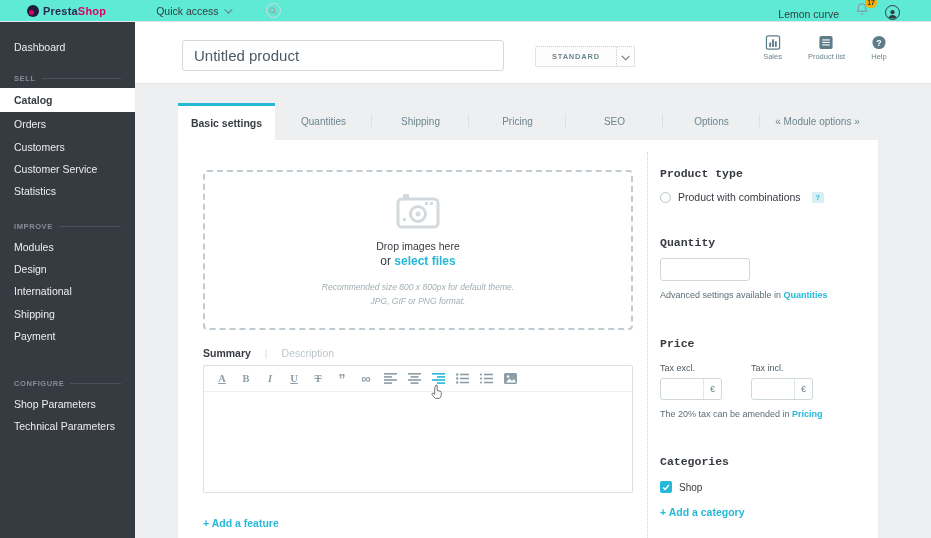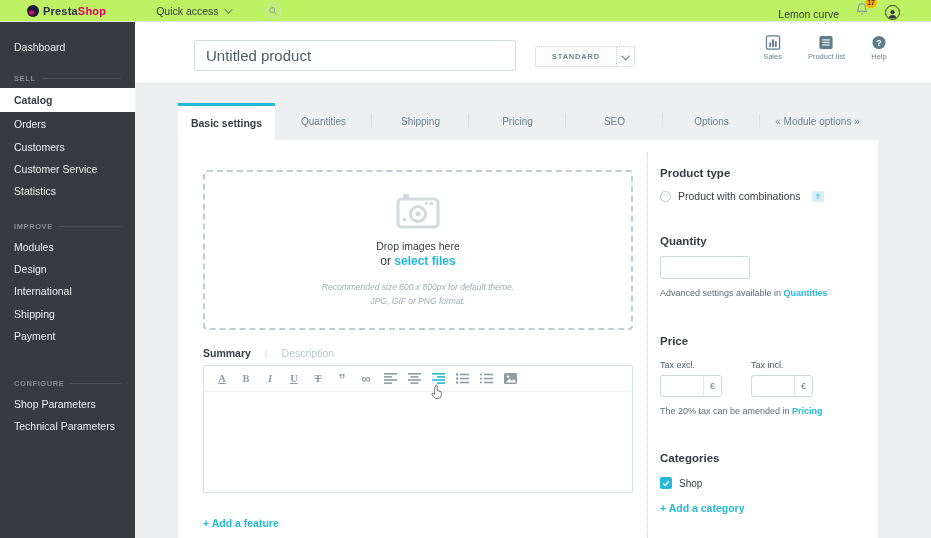--- a/index.html
+++ b/index.html
@@ -4,21 +4,21 @@
 <style>
   * { margin:0; padding:0; box-sizing:border-box; }
   html,body { background:#dfe2e5; }
   .app {
     position:relative; width:931px; height:538px; overflow:hidden;
     font-family:"Liberation Sans", sans-serif; background:#edeff1; color:#363a41;
   }
 
   
   .topbar {
-    position:absolute; top:0; left:0; right:0; height:22px; background:#bef264;
+    position:absolute; top:0; left:0; right:0; height:22px; background:#5eead4;
     border-bottom:1px solid #e1e5e7; z-index:6; display:flex; align-items:center;
   }
   .logo { display:flex; align-items:center; margin-left:27px; gap:4px; }
   .logo-mark { width:12px; height:12px; border-radius:50%; background:#1d1d3d; position:relative; }
   .logo-mark::after { content:""; position:absolute; left:2px; bottom:2px; width:5px; height:5px; border-radius:50%; background:#df0067; }
   .logo-text { font-size:11px; font-weight:bold; letter-spacing:.2px; }
   .logo-text .p1 { color:#2b2b4d; } .logo-text .p2 { color:#df0067; }
   .quick-access { margin-left:50px; font-size:10.5px; color:#363a41; display:flex; align-items:center; gap:5px; cursor:pointer; }
   .chev { width:6px; height:6px; border-right:1.5px solid #6c757d; border-bottom:1.5px solid #6c757d; transform:rotate(45deg) translateY(-2px); }
   .search-btn { margin-left:36px; width:15px; height:15px; border:1px solid #d4dadd; border-radius:50%; display:flex; align-items:center; justify-content:center; color:#9aa6ab; cursor:pointer; }
@@ -46,21 +46,21 @@
   .side-heading .rule { flex:1; height:1px; background:#4c5058; }
   .side-heading.first { margin-top:16px; }
   .side-heading.cfg { margin-top:32px; }
 
   
   .header {
     position:absolute; top:22px; left:135px; right:0; height:62px;
     background:#fff; border-bottom:1px solid #e3e7e9; z-index:3;
   }
   .title-input {
-    position:absolute; left:59px; top:18px; width:322px; height:31px;
+    position:absolute; left:47px; top:18px; width:322px; height:31px;
     border:1px solid #d2dade; border-radius:3px; padding:0 11px;
     font-size:15px; color:#4e5a63; font-family:"Liberation Sans", sans-serif; background:#fff;
   }
   .type-btn {
     position:absolute; left:400px; top:24px; height:21px; display:flex; align-items:stretch;
     border:1px dotted #c3ced3; border-radius:2px; background:#fdfdfe; cursor:pointer;
   }
   .type-btn .lbl { padding:0 16px; display:flex; align-items:center; font-size:7.5px; font-weight:bold; letter-spacing:.8px; color:#6c868e; }
   .type-btn .caret { width:18px; border-left:1px dotted #c3ced3; display:flex; align-items:center; justify-content:center; }
   .header-actions { position:absolute; right:44px; top:13px; display:flex; gap:26px; }
@@ -113,21 +113,21 @@
   .tb.u-ic { text-decoration:underline; }
   .tb.s-ic { text-decoration:line-through; }
   .tb.q-ic { font-size:14px; font-weight:bold; }
   .tb.l-ic { font-size:13px; font-weight:bold; }
   .tb.active { color:#25b9d7; }
   .editor-body { height:100px; cursor:text; }
   .add-feature { margin-top:24px; font-size:10.5px; font-weight:bold; color:#25b9d7; cursor:pointer; }
 
   
   .right-col { position:absolute; left:482px; top:0; width:196px; }
-  .rc-h { font-size:11.5px; font-weight:bold; color:#363a41; }
+  .rc-h { font-size:11.5px; font-weight:bold; color:#363a41;font-family:Liberation Mono, monospace; }
   .pt-h { margin-top:27px; }
   .radio-row { display:flex; align-items:center; gap:7px; margin-top:11px; font-size:10.5px; cursor:pointer; }
   .radio { width:11px; height:11px; border-radius:50%; flex:0 0 auto; }
   .radio.on { background:#2575d0; border:1px solid #2575d0; box-shadow:inset 0 0 0 2px #fff; }
   .radio.off { background:#fff; border:1px solid #b9c4c9; }
   .q-badge { background:#d7f0f7; color:#25b9d7; font-size:7.5px; font-weight:bold; padding:1px 4px; border-radius:2px; margin-left:4px; cursor:pointer; }
   .qty-h { margin-top:33px; }
   .qty-input { margin-top:9px; width:90px; height:23px; border:1px solid #cfd8dc; border-radius:3px; padding:0 6px; font-size:11px; background:#fff; }
   .note { margin-top:9px; font-size:9px; color:#5e6d76; }
   .note .nlink { color:#25b9d7; font-weight:bold; cursor:pointer; }

